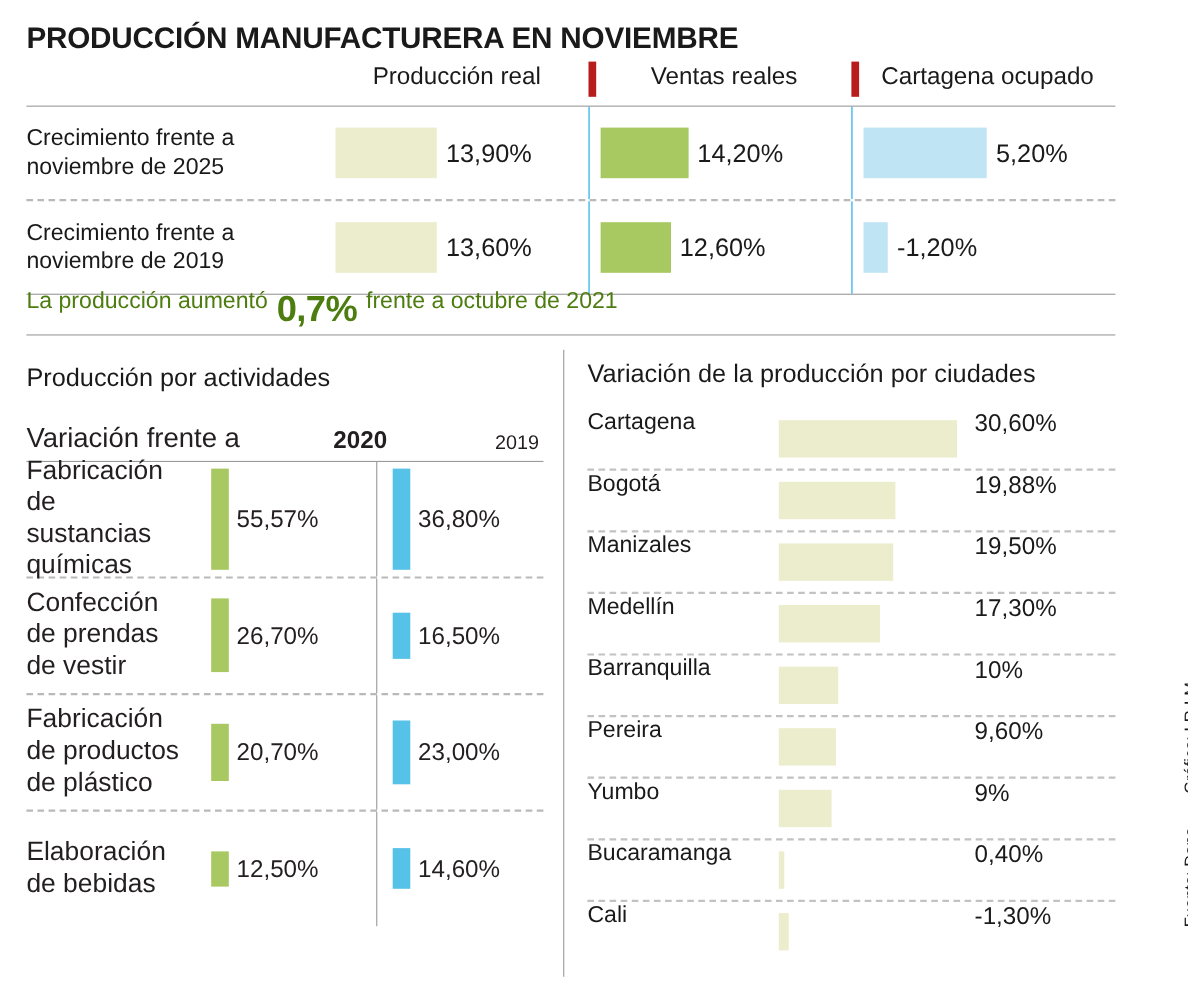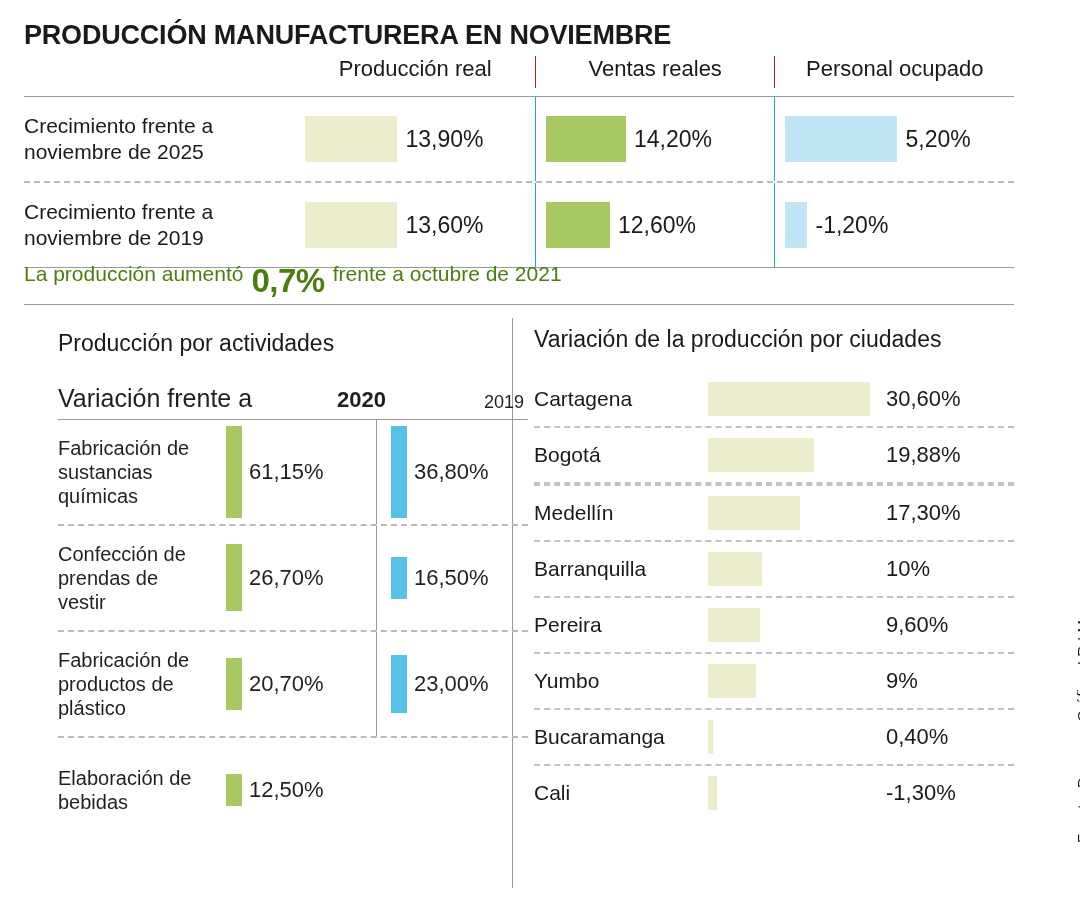--- a/index.html
+++ b/index.html
@@ -39,21 +39,21 @@
     align-items: flex-start;
   }
   .tt-head .col-label { width: 272px; }
   .tt-head .col {
     width: 240px;
     text-align: center;
     font-size: 22px;
     color: #1a1a1a;
     padding-bottom: 6px;
   }
-  .tt-head .col.sep { border-left: 1px solid #b91c1c; }
+  .tt-head .col.sep { border-left: 7px solid #b91c1c; }
   .hr-solid {
     border: 0; border-top: 1px solid #9a9a9a;
     margin: 0;
   }
   .hr-dashed {
     border: 0; border-top: 2px dashed #b9b9b9;
     margin: 0;
   }
   .tt-row {
     display: flex;
@@ -111,21 +111,21 @@
     border-top: 1px solid #9a9a9a;
   }
   .vsep {
     position: absolute;
     left: 512px; top: 318px;
     width: 1px; height: 570px;
     background: #9a9a9a;
   }
 
   
-  .left-panel { position: absolute; left: 24px; top: 330px; width: 470px; margin-left: 34px; }
+  .left-panel { position: absolute; left: 24px; top: 330px; width: 470px; }
   .panel-title {
     font-size: 23px;
     color: #1a1a1a;
     line-height: 1.2;
   }
   .lp-subhead {
     display: flex;
     align-items: flex-end;
     margin-top: 26px;
     padding-bottom: 6px;
@@ -134,41 +134,40 @@
   .lp-subhead .t2 { width: 138px; font-size: 22px; font-weight: bold; text-align: right; padding-right: 6px;}
   .lp-subhead .t3 { width: 136px; font-size: 18px; font-weight: normal; text-align: right; padding-right: 4px;}
 
   .lp-row {
     display: flex;
     align-items: center;
     height: 104px;
   }
   .lp-name {
     width: 168px;
-    font-size: 20px;
+    font-size: 24px;
     line-height: 1.2;
     padding-right: 22px;
   }
   .lp-group {
     width: 150px;
     height: 104px;
     display: flex;
     align-items: center;
     gap: 7px;
   }
   .lp-group.sep { border-left: 1px solid #9a9a9a; padding-left: 14px; }
   .lp-bar { width: 16px; flex: 0 0 16px; }
   .lp-val { font-size: 22px; white-space: nowrap; }
 
   
   .right-panel { position: absolute; left: 534px; top: 326px; width: 480px; }
   .rp-rows { margin-top: 18px; }
   .rp-row {
     display: flex;
-    align-items: center;
     height: 54px;
   }
   .rp-city {
     width: 174px;
     font-size: 21px;
     color: #1a1a1a;
   }
   .rp-barwrap {
     width: 168px;
     display: flex;
@@ -204,21 +203,21 @@
 <div class="page">
 
   <div class="title">PRODUCCIÓN MANUFACTURERA EN NOVIEMBRE</div>
 
   <div class="top-table">
 
     <div class="tt-head">
       <div class="col-label"></div>
       <div class="col">Producción real</div>
       <div class="col sep">Ventas reales</div>
-      <div class="col sep">Personal ocupado</div>
+      <div class="col sep">Cartagena ocupado</div>
     </div>
 
     <hr class="hr-solid">
 
     <div class="tt-row">
       <div class="rowlabel">Crecimiento frente a noviembre de 2025</div>
       <div class="tt-cell">
         <div class="tt-bar" style="width:92px;background:#ecedcd;"></div>
         <div class="tt-val">13,90%</div>
       </div>
@@ -269,21 +268,21 @@
       <div class="t1">Variación frente a</div>
       <div class="t2">2020</div>
       <div class="t3">2019</div>
     </div>
     <hr class="hr-solid">
 
     <div class="lp-row">
       <div class="lp-name">Fabricación de sustancias químicas</div>
       <div class="lp-group">
         <div class="lp-bar" style="height:92px;background:#a8c861;"></div>
-        <div class="lp-val">61,15%</div>
+        <div class="lp-val">55,57%</div>
       </div>
       <div class="lp-group sep">
         <div class="lp-bar" style="height:92px;background:#57c2e8;"></div>
         <div class="lp-val">36,80%</div>
       </div>
     </div>
     <hr class="hr-dashed">
 
     <div class="lp-row">
       <div class="lp-name">Confección de prendas de vestir</div>
@@ -310,20 +309,24 @@
       </div>
     </div>
     <hr class="hr-dashed">
 
     <div class="lp-row">
       <div class="lp-name">Elaboración de bebidas</div>
       <div class="lp-group">
         <div class="lp-bar" style="height:32px;background:#a8c861;"></div>
         <div class="lp-val">12,50%</div>
       </div>
+      <div class="lp-group sep">
+        <div class="lp-bar" style="height:37px;background:#57c2e8;"></div>
+        <div class="lp-val">14,60%</div>
+      </div>
     </div>
   </div>
 
   <div class="right-panel">
     <div class="panel-title">Variación de la producción por ciudades</div>
 
     <div class="rp-rows">
 
       <div class="rp-row">
         <div class="rp-city">Cartagena</div>
@@ -336,20 +339,27 @@
 
       <div class="rp-row">
         <div class="rp-city">Bogotá</div>
         <div class="rp-barwrap">
           <div class="rp-bar" style="width:106px;background:#ecedcd;"></div>
         </div>
         <div class="rp-val">19,88%</div>
       </div>
       <hr class="rp-sep">
 
+      <div class="rp-row">
+        <div class="rp-city">Manizales</div>
+        <div class="rp-barwrap">
+          <div class="rp-bar" style="width:104px;background:#ecedcd;"></div>
+        </div>
+        <div class="rp-val">19,50%</div>
+      </div>
       <hr class="rp-sep">
 
       <div class="rp-row">
         <div class="rp-city">Medellín</div>
         <div class="rp-barwrap">
           <div class="rp-bar" style="width:92px;background:#ecedcd;"></div>
         </div>
         <div class="rp-val">17,30%</div>
       </div>
       <hr class="rp-sep">

